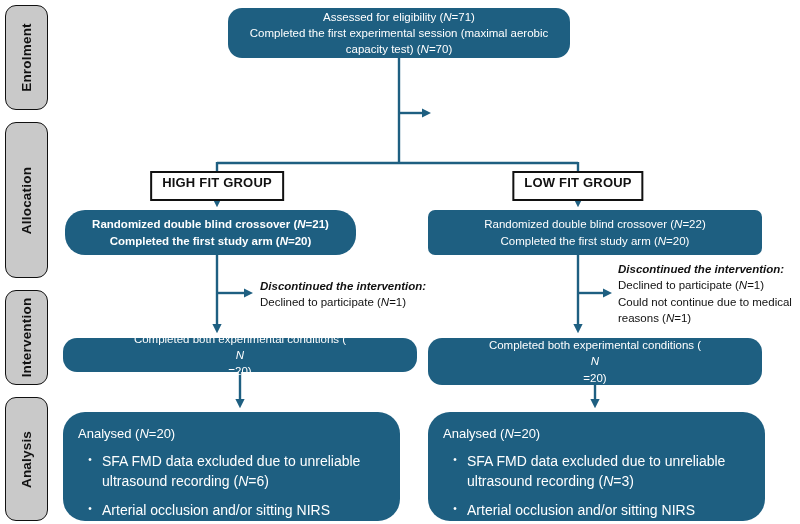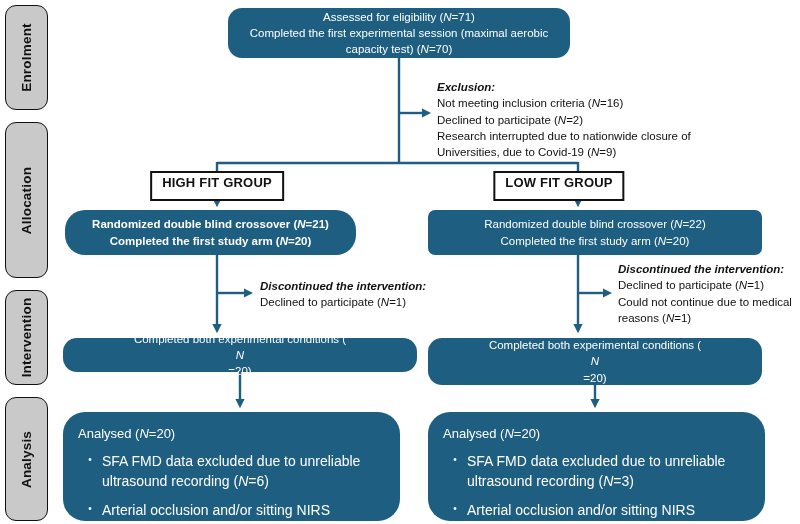--- a/index.html
+++ b/index.html
@@ -38,21 +38,21 @@
   .anal-heading { font-size:13px; margin-bottom:9px; }
   .bullet-row { display:flex; margin-bottom:9px; }
   .bullet-row .dot { width:24px; flex:none; text-align:center; font-size:10px; line-height:1.55; }
   .bullet-row .btxt { font-size:14px; line-height:1.4; max-width:262px; }
 
   
   .grp { position:absolute; transform:translateX(-50%); background:#fff;
          border:2.6px solid #111; padding:2px 10px 9px; font-weight:700;
          font-size:13px; letter-spacing:.2px; white-space:nowrap; z-index:2; color:#111; }
   .grp-high { left:217px; top:171px; }
-  .grp-low  { left:559px; top:171px; }
+  .grp-low  { left:578px; top:171px; }
 
   
   .note { position:absolute; z-index:2; font-size:11.5px; line-height:1.42; color:#111; }
   .note .head { font-weight:700; font-style:italic; white-space:nowrap; }
   .note-exclusion { left:437px; top:79px;  width:305px; }
   .note-disc-high { left:260px; top:278px; width:205px; }
   .note-disc-low  { left:618px; top:261px; width:176px; }
 
   .n { font-style:italic; }
 </style>
@@ -95,26 +95,20 @@
   </div>
   <div class="stage stage-analysis">
     <span>Analysis</span>
   </div>
 
   <div class="teal center box-assessed">
     <div>Assessed for eligibility (<span class="n">N</span>=71)</div>
     <div>Completed the first experimental session (maximal aerobic capacity test) (<span class="n">N</span>=70)</div>
   </div>
 
-  <div class="note note-exclusion">
-    <div class="head">Exclusion:</div>
-    <div>Not meeting inclusion criteria (<span class="n">N</span>=16)</div>
-    <div>Declined to participate (<span class="n">N</span>=2)</div>
-    <div>Research interrupted due to nationwide closure of Universities, due to Covid-19 (<span class="n">N</span>=9)</div>
-  </div>
 
   <div class="grp grp-high">HIGH FIT GROUP</div>
   <div class="grp grp-low">LOW FIT GROUP</div>
 
   <div class="teal center box-rand-high">
     <div>Randomized double blind crossover (<span class="n">N</span>=21)</div>
     <div>Completed the first study arm (<span class="n">N</span>=20)</div>
   </div>
   <div class="teal center box-rand-low">
     <div>Randomized double blind crossover (<span class="n">N</span>=22)</div>

